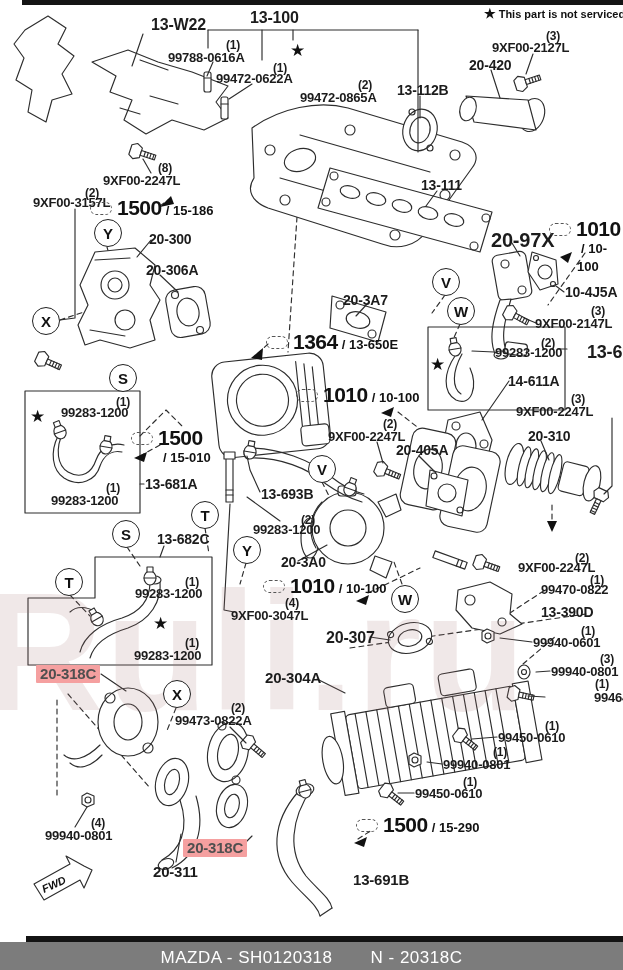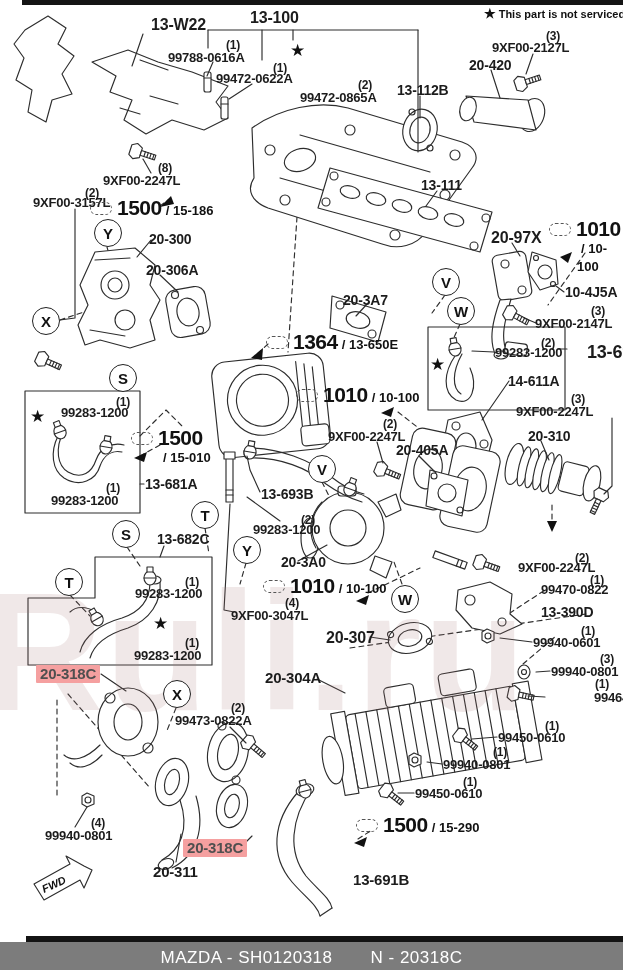--- a/index.html
+++ b/index.html
@@ -461,21 +461,21 @@
       <div class="lbl part" style="left: 469px; top: 57px; font-size: 14px;">20-420</div>
       <div class="lbl part" style="left: 397px; top: 82px; font-size: 14px;">13-112B</div>
       <div class="lbl part" style="left: 421px; top: 177px; font-size: 14px;">13-111</div>
       <div class="lbl qty" style="left: 158px; top: 161px;">(8)</div>
       <div class="lbl part" style="left: 103px; top: 173px;">9XF00-2247L</div>
       <div class="lbl qty" style="left: 85px; top: 186px;">(2)</div>
       <div class="lbl part" style="left: 33px; top: 195px;">9XF00-3157L</div>
       <div class="lbl part" style="left: 149px; top: 231px; font-size: 14px;">20-300</div>
       <div class="lbl part" style="left: 146px; top: 262px; font-size: 14px;">20-306A</div>
       <div class="lbl part" style="left: 343px; top: 292px; font-size: 14px;">20-3A7</div>
-      <div class="lbl part" style="left: 491px; top: 229px; font-size: 16px;">20-97X</div>
+      <div class="lbl part" style="left: 491px; top: 229px; font-size: 20px;">20-97X</div>
       <div class="lbl part" style="left: 565px; top: 284px; font-size: 14px;">10-4J5A</div>
       <div class="lbl qty" style="left: 591px; top: 304px;">(3)</div>
       <div class="lbl part" style="left: 535px; top: 316px;">9XF00-2147L</div>
       <div class="lbl qty" style="left: 541px; top: 336px;">(2)</div>
       <div class="lbl part" style="left: 495px; top: 345px;">99283-1200</div>
       <div class="lbl part" style="left: 567px; top: 342px; font-size: 18px; padding-left: 20px;">13-692B</div>
       <div class="lbl part" style="left: 508px; top: 373px; font-size: 14px;">14-611A</div>
       <div class="lbl qty" style="left: 571px; top: 392px;">(3)</div>
       <div class="lbl part" style="left: 516px; top: 404px;">9XF00-2247L</div>
       <div class="lbl part" style="left: 528px; top: 428px; font-size: 14px;">20-310</div>

